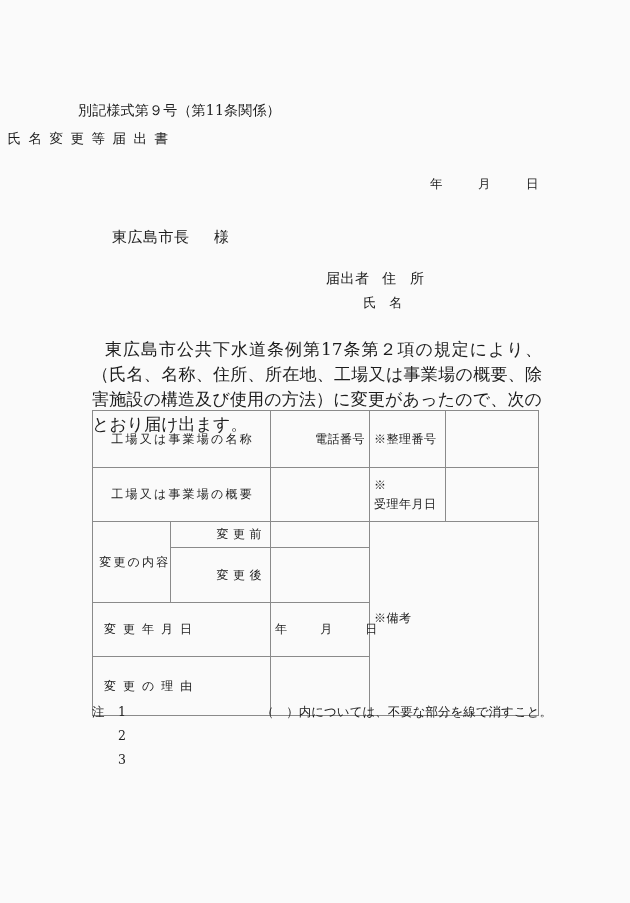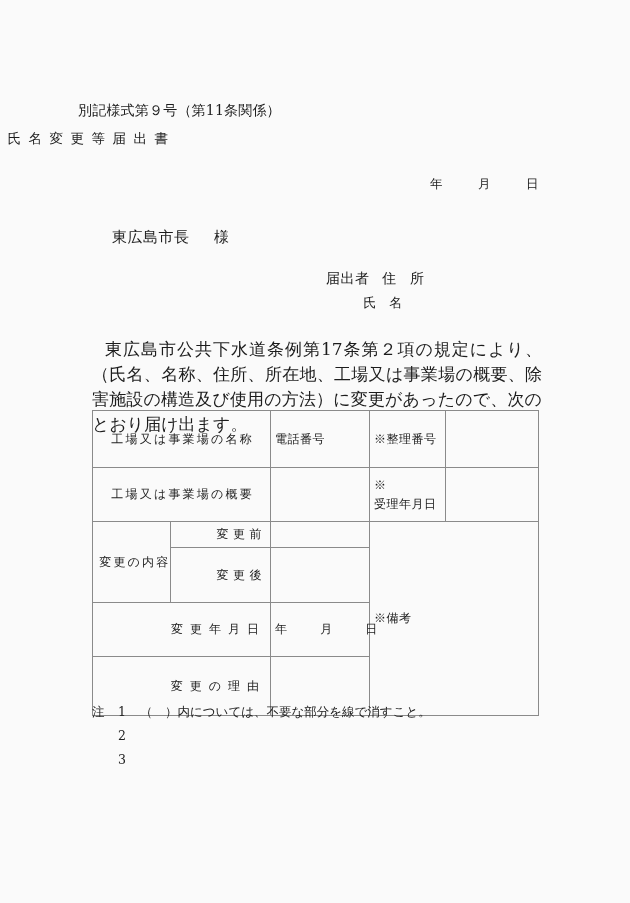--- a/index.html
+++ b/index.html
@@ -126,35 +126,36 @@
     background: transparent;
   }
 
   .lbl-cell {
     text-align: center;
     letter-spacing: 2.2px;
     text-indent: 2.2px;
     white-space: nowrap;
   }
   .lbl-spread {
-    text-align: right;
+    text-align: left;
     letter-spacing: 7px;
     text-indent: 7px;
     white-space: nowrap;
   }
   .lbl-sub {
     text-align: right;
     letter-spacing: 4.5px;
     text-indent: 4.5px;
     white-space: nowrap;
   }
   .cell-note {
     vertical-align: bottom;
     padding: 0 0 6px 8px;
     letter-spacing: 0.5px;
+    text-align: right;
   }
   .cell-top-left {
     vertical-align: top;
     padding: 7px 0 0 8px;
     letter-spacing: 0.5px;
     line-height: 19px;
   }
   .cell-blank { }
   .ymd-cell {
     text-align: center;
@@ -183,20 +184,21 @@
     flex: 0 0 26px;
   }
   .note-num {
     width: 22px;
     flex: 0 0 22px;
     text-align: left;
   }
   .note-body {
     flex: 1 1 auto;
     white-space: normal;
+    text-align: right;
   }
   .note-cont {
     padding-left: 38px;
     white-space: nowrap;
   }
 </style>
 </head>
 <body>
 
 <div class="page">

